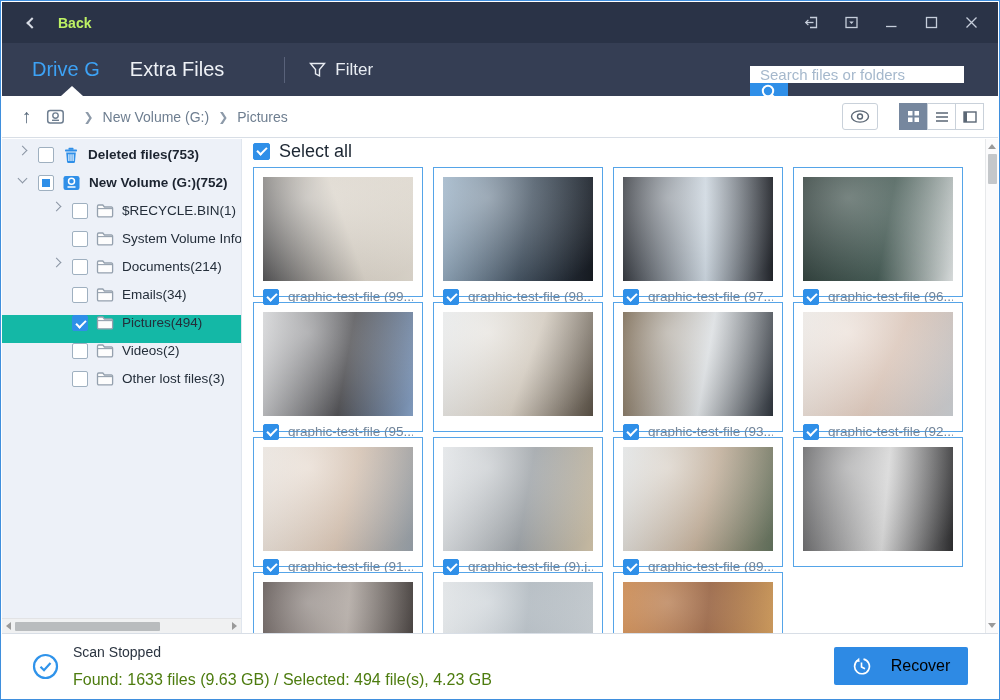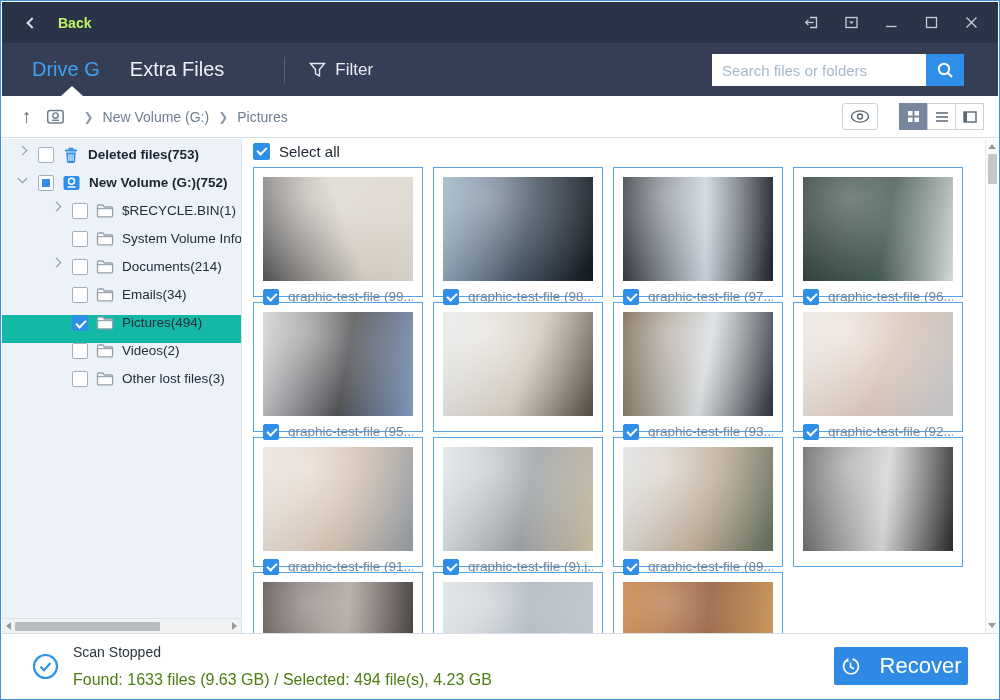--- a/index.html
+++ b/index.html
@@ -16,21 +16,21 @@
   .win-btn { width:18px; height:18px; display:flex; align-items:center; justify-content:center; }
   .win-btn svg { stroke:#c6cedb; fill:none; stroke-width:1.3; }
 
   
   .tabbar { position:absolute; left:1px; right:1px; top:42px; height:53px; background:#353e54; display:flex; align-items:center; }
   .tab { font-size:20px; margin-left:30px; color:#eef1f6; }
   .tab.active { color:#3da2f5; }
   .tab-notch { position:absolute; left:59px; bottom:0; width:0; height:0; border-left:11px solid transparent; border-right:11px solid transparent; border-bottom:10px solid #ffffff; }
   .tab-divider { width:1px; height:26px; background:#59627a; margin:0 24px 0 60px; }
   .filter-area { display:flex; align-items:center; gap:9px; color:#e8ecf2; font-size:17px; }
-  .search-box { position:absolute; right:34px; top:11px; display:flex; height:32px; }
+  .search-box { position:absolute; right:34px; top:23px; display:flex; height:32px;flex-direction:column; }
   .search-input { width:214px; height:32px; border:none; outline:none; padding:0 10px; font-size:15px; font-family:"Liberation Sans",sans-serif; color:#3a4a5c; }
   .search-input::placeholder { color:#a5b8cc; }
   .search-btn { width:38px; height:32px; background:#2f8fe8; border:none; display:flex; align-items:center; justify-content:center; }
 
   
   .crumbbar { position:absolute; left:1px; right:1px; top:95px; height:42px; background:#fff; border-bottom:1px solid #d8dee6; display:flex; align-items:center; padding:0 14px 0 20px; }
   .up-arrow { font-size:19px; color:#5a6b7d; margin-right:14px; }
   .crumb { color:#6e7e90; font-size:14px; }
   .crumb-sep { color:#8d9aa9; font-size:12px; margin:0 9px; }
   .crumb-right { margin-left:auto; display:flex; align-items:center; }
@@ -61,42 +61,42 @@
 
   .hscroll { position:absolute; left:0; right:0; bottom:0; height:15px; background:#f0f1f2; border-top:1px solid #e2e3e5; display:flex; align-items:center; }
   .hs-arrow { width:0; height:0; margin:0 4px; }
   .hs-arrow.left { border-top:4px solid transparent; border-bottom:4px solid transparent; border-right:5px solid #9a9a9a; }
   .hs-arrow.right { border-top:4px solid transparent; border-bottom:4px solid transparent; border-left:5px solid #9a9a9a; margin-left:auto; }
   .hs-thumb { width:145px; height:9px; background:#b9bcbe; border-radius:1px; }
 
   .main { position:relative; flex:1; background:#fff; overflow:hidden; }
   .selectall-row { display:flex; align-items:center; height:22px; margin:0px 0 0 11px; padding-top:2px; }
   .selectall-row .cb { width:17px; height:17px; margin-left:0; }
-  .selectall-label { font-size:15px; color:#1d2733; margin-left:9px; }
+  .selectall-label { font-size:18px; color:#1d2733; margin-left:9px; }
   .grid { display:flex; flex-wrap:wrap; padding-left:11px; margin-top:6px; }
   .tile { width:170px; height:130px; border:1px solid #55a4e8; background:#fff; margin:0 10px 5px 0; padding:9px 9px 0; }
   .photo { width:100%; height:104px; position:relative; overflow:hidden; }
   .photo::after { content:""; position:absolute; inset:0; background:radial-gradient(ellipse at 30% 20%, rgba(255,255,255,.35), rgba(0,0,0,.08) 90%); }
   .tile-caption { display:flex; align-items:center; height:31px; }
   .tile-caption .cb { width:16px; height:16px; margin-left:0; }
   .tile-name { font-size:13.5px; color:#72859a; margin-left:9px; white-space:nowrap; overflow:hidden; }
 
   .vscroll { position:absolute; right:0; top:0; bottom:0; width:13px; background:#fbfbfc; border-left:1px solid #e7e9eb; display:flex; flex-direction:column; align-items:center; }
   .vs-arrow { width:0; height:0; margin:5px 0; }
   .vs-arrow.up { border-left:4px solid transparent; border-right:4px solid transparent; border-bottom:5px solid #9a9a9a; }
   .vs-arrow.down { border-left:4px solid transparent; border-right:4px solid transparent; border-top:5px solid #9a9a9a; margin-top:auto; }
   .vs-thumb { width:9px; height:30px; background:#c4c7ca; border-radius:1px; }
 
   
   .statusbar { position:absolute; left:1px; right:1px; bottom:1px; height:65px; background:#fff; border-top:1px solid #d8dee6; display:flex; align-items:center; padding:0 30px; }
   .scan-icon { flex:none; margin-right:14px; display:flex; }
   .scan-texts { display:flex; flex-direction:column; gap:11px; }
   .scan-title { font-size:14px; color:#2b3440; }
   .scan-details { font-size:16px; color:#4d7c0f; }
-  .recover-btn { margin-left:auto; width:134px; height:38px; background:#2e8ae4; border:none; border-radius:2px; color:#ffffff; font-size:22px; font-family:"Liberation Sans",sans-serif; display:flex; align-items:center; justify-content:center; gap:20px; cursor:pointer; }
+  .recover-btn { margin-left:auto; width:134px; height:38px; background:#2e8ae4; border:none; border-radius:2px; color:#000000; font-size:16px; font-family:"Liberation Sans",sans-serif; display:flex; align-items:center; justify-content:center; gap:20px; cursor:pointer; }
 </style>
 </head>
 <body>
 
 <div class="app">
 
   <div class="titlebar">
     <div class="back-btn">
       <span class="chev left"></span>
       <span class="back-label">Back</span>

